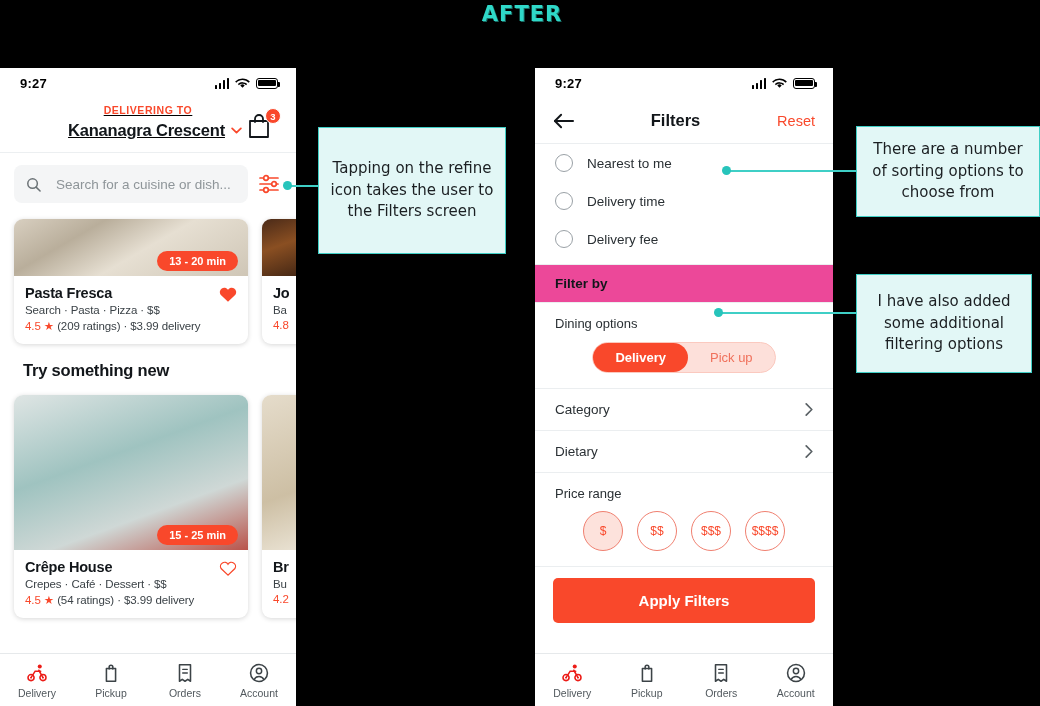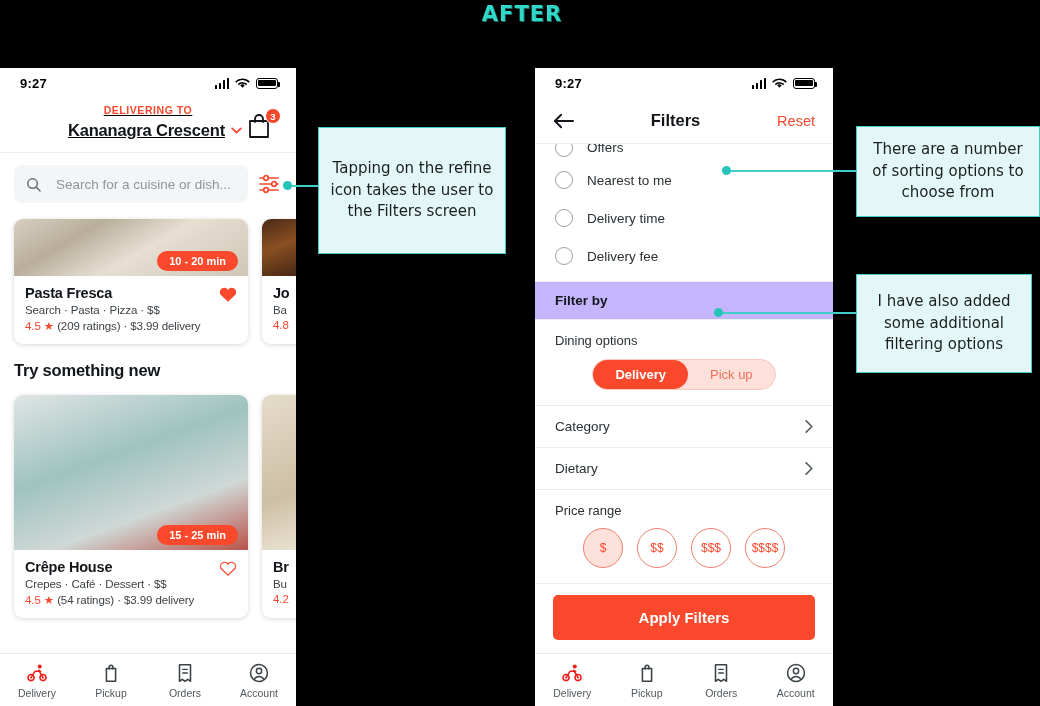--- a/index.html
+++ b/index.html
@@ -107,21 +107,21 @@
   .rcard-body { padding: 9px 11px 11px 11px; position: relative; }
   .rname { font-size: 14.5px; font-weight: 700; color: #12161a; letter-spacing: -.2px; }
   .rtags { font-size: 11.5px; color: #3b4247; margin-top: 3px; letter-spacing: -.1px; }
   .rrate { font-size: 11.5px; color: #3b4247; margin-top: 3px; letter-spacing: -.1px; }
   .rrate .num { color: #f9482b; }
   .rrate .star { color: #f9482b; }
   .heart { position: absolute; right: 11px; top: 10px; width: 18px; height: 17px; }
 
   .section-title {
     font-size: 16.5px; font-weight: 700; color: #12161a;
-    padding: 17px 14px 9px 14px; letter-spacing: -.2px;
+    padding: 17px 14px 9px 23px; letter-spacing: -.2px;
   }
   .tall .rcard-img { height: 155px; }
 
   
   .bottom-nav {
     position: absolute; left: 0; right: 0; bottom: 0; height: 53px;
     background: #fff; border-top: 1px solid #e6e9eb;
     display: flex; align-items: center;
   }
   .nav-item {
@@ -146,21 +146,21 @@
   .radio-row.clipped { padding-top: 0; height: 17px; overflow: hidden; align-items: flex-start; }
   .radio-row.clipped .radio-o { margin-top: -5px; }
   .radio-row.clipped .radio-lb { margin-top: -4px; }
   .radio-o {
     width: 18px; height: 18px; border-radius: 50%;
     border: 1.6px solid #9aa1a6; flex: none;
   }
   .radio-lb { font-size: 13.5px; color: #2a3034; }
 
   .filter-by {
-    background: #c4b5fd; padding: 11px 20px;
+    background: #ec4899; padding: 11px 20px;
     font-size: 13.5px; font-weight: 700; color: #12161a;
     border-top: 1px solid #ebeef0; border-bottom: 1px solid #ebeef0;
   }
   .sect { background: #fff; padding: 13px 20px 15px; border-bottom: 1px solid #ebeef0; }
   .sect-label { font-size: 13px; color: #2a3034; }
   .toggle-wrap { display: flex; justify-content: center; margin-top: 11px; }
   .toggle {
     display: flex; background: #fde0da; border-radius: 17px;
     border: 1px solid #fbc9bf;
   }
@@ -275,21 +275,21 @@
             <circle cx="8" cy="17" r="2.3"></circle>
         </g>
       </svg>
     </div>
 
     <div class="scroll-area">
 
       <div class="card-row">
         <div class="rcard">
           <div class="rcard-img img-pasta">
-            <span class="time-pill">10 - 20 min</span>
+            <span class="time-pill">13 - 20 min</span>
           </div>
           <div class="rcard-body">
             <div class="rname">Pasta Fresca</div>
             <div class="rtags">Search · Pasta · Pizza · $$</div>
             <div class="rrate">
               <span class="num">4.5</span>
               <span class="star">★</span>
               <span>(209 ratings) · $3.99 delivery</span>
             </div>
             <svg class="heart" viewBox="0 0 20 18">
@@ -406,24 +406,20 @@
     <div class="rheader">
       <svg class="back-arrow" viewBox="0 0 22 16">
         <path d="M21 8H2" stroke="#12161a" stroke-width="2" stroke-linecap="round"></path>
         <path d="M8.5 1.5 2 8l6.5 6.5" fill="none" stroke="#12161a" stroke-width="2" stroke-linecap="round" stroke-linejoin="round"></path>
       </svg>
       <span class="rtitle">Filters</span>
       <span class="reset">Reset</span>
     </div>
 
     <div class="radio-list">
-      <div class="radio-row clipped">
-        <span class="radio-o"></span>
-        <span class="radio-lb">Offers</span>
-      </div>
       <div class="radio-row">
         <span class="radio-o"></span>
         <span class="radio-lb">Nearest to me</span>
       </div>
       <div class="radio-row">
         <span class="radio-o"></span>
         <span class="radio-lb">Delivery time</span>
       </div>
       <div class="radio-row">
         <span class="radio-o"></span>

